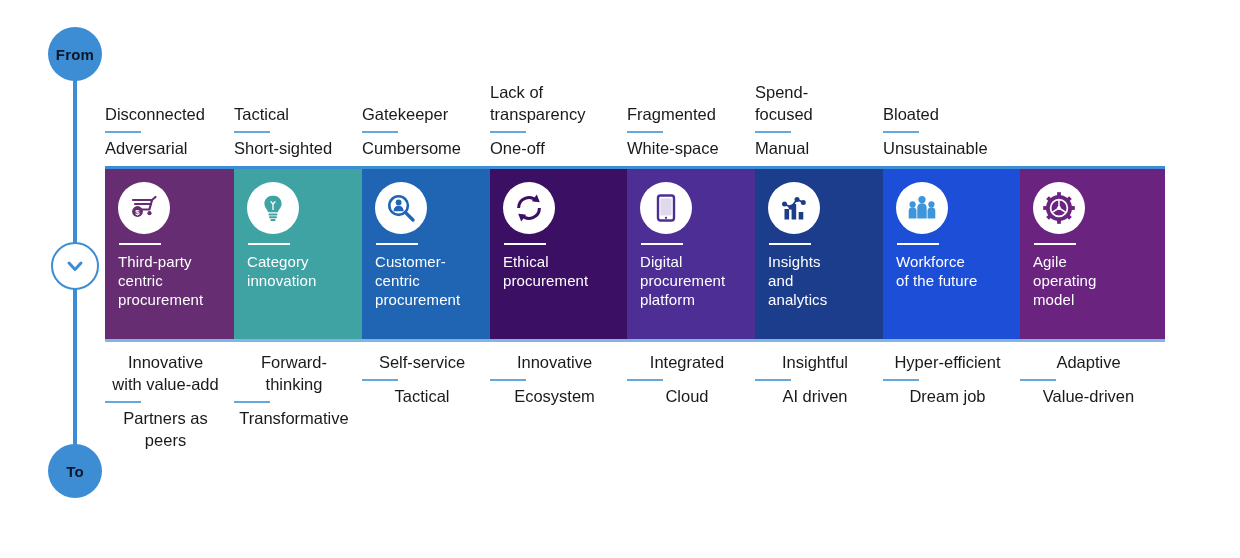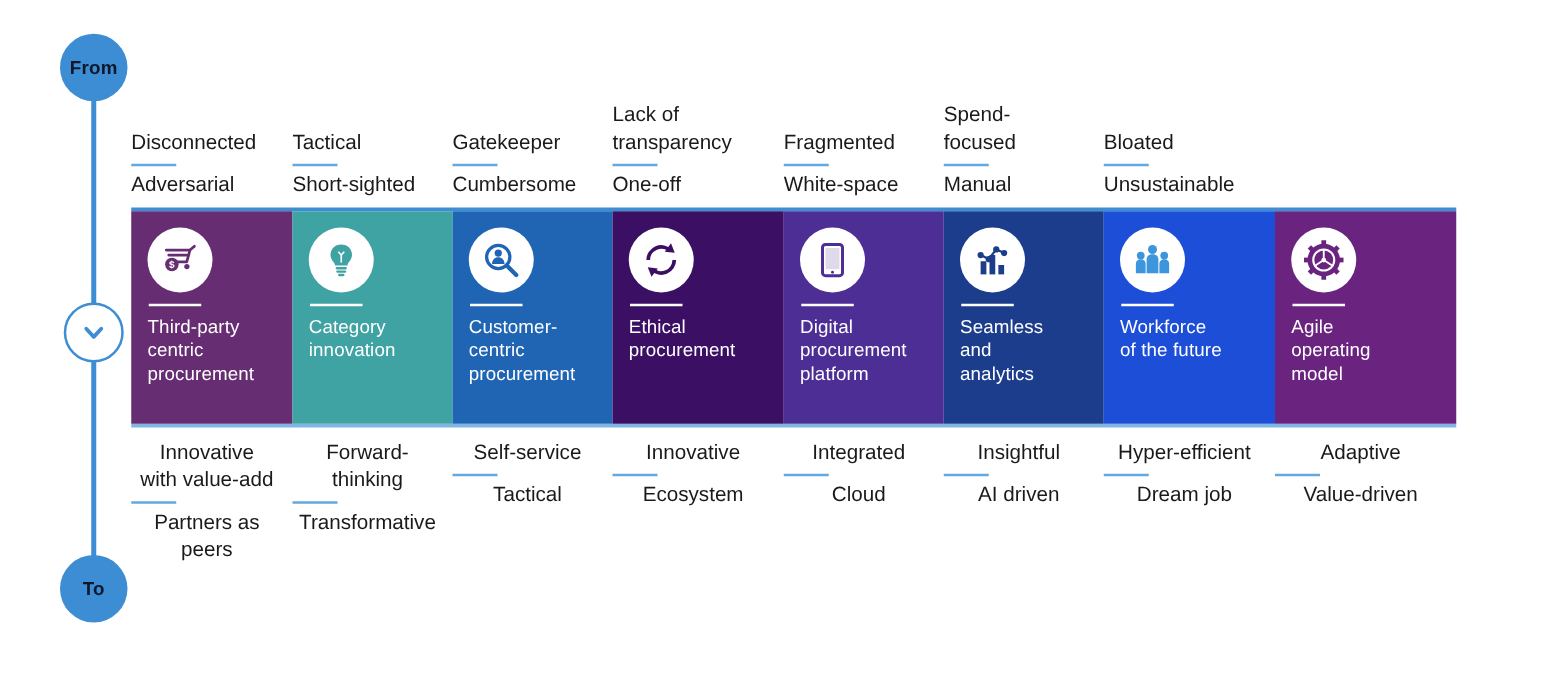--- a/index.html
+++ b/index.html
@@ -232,21 +232,21 @@
           <polyline points="7.5,13 14,16.3 20,8.5 26.3,11.4" fill="none" stroke="#1c3c8c" stroke-width="1.8"></polyline>
           <g fill="#1c3c8c">
             <circle cx="7.5" cy="13" r="2.5"></circle>
             <circle cx="14" cy="16.3" r="2.5"></circle>
             <circle cx="20" cy="8.5" r="2.5"></circle>
             <circle cx="26.3" cy="11.4" r="2.5"></circle>
           </g>
         </svg>
       </div>
       <div class="tile-div"></div>
-      <div class="tile-title">Seamless
+      <div class="tile-title">Insights
 and
 analytics</div>
     </div>
 
     <div class="tile" style="width:137px;background:#1d4ed8">
       <div class="tile-ico">
         <svg width="34" height="34" viewBox="0 0 34 34">
           <g fill="#3d95db">
             <circle cx="7.6" cy="13.4" r="3.1"></circle>
             <path d="M3.7 27.5 v-7.6 c0 -2.3 1.7 -3.6 3.9 -3.6 c2.2 0 3.9 1.3 3.9 3.6 v7.6 z"></path>

